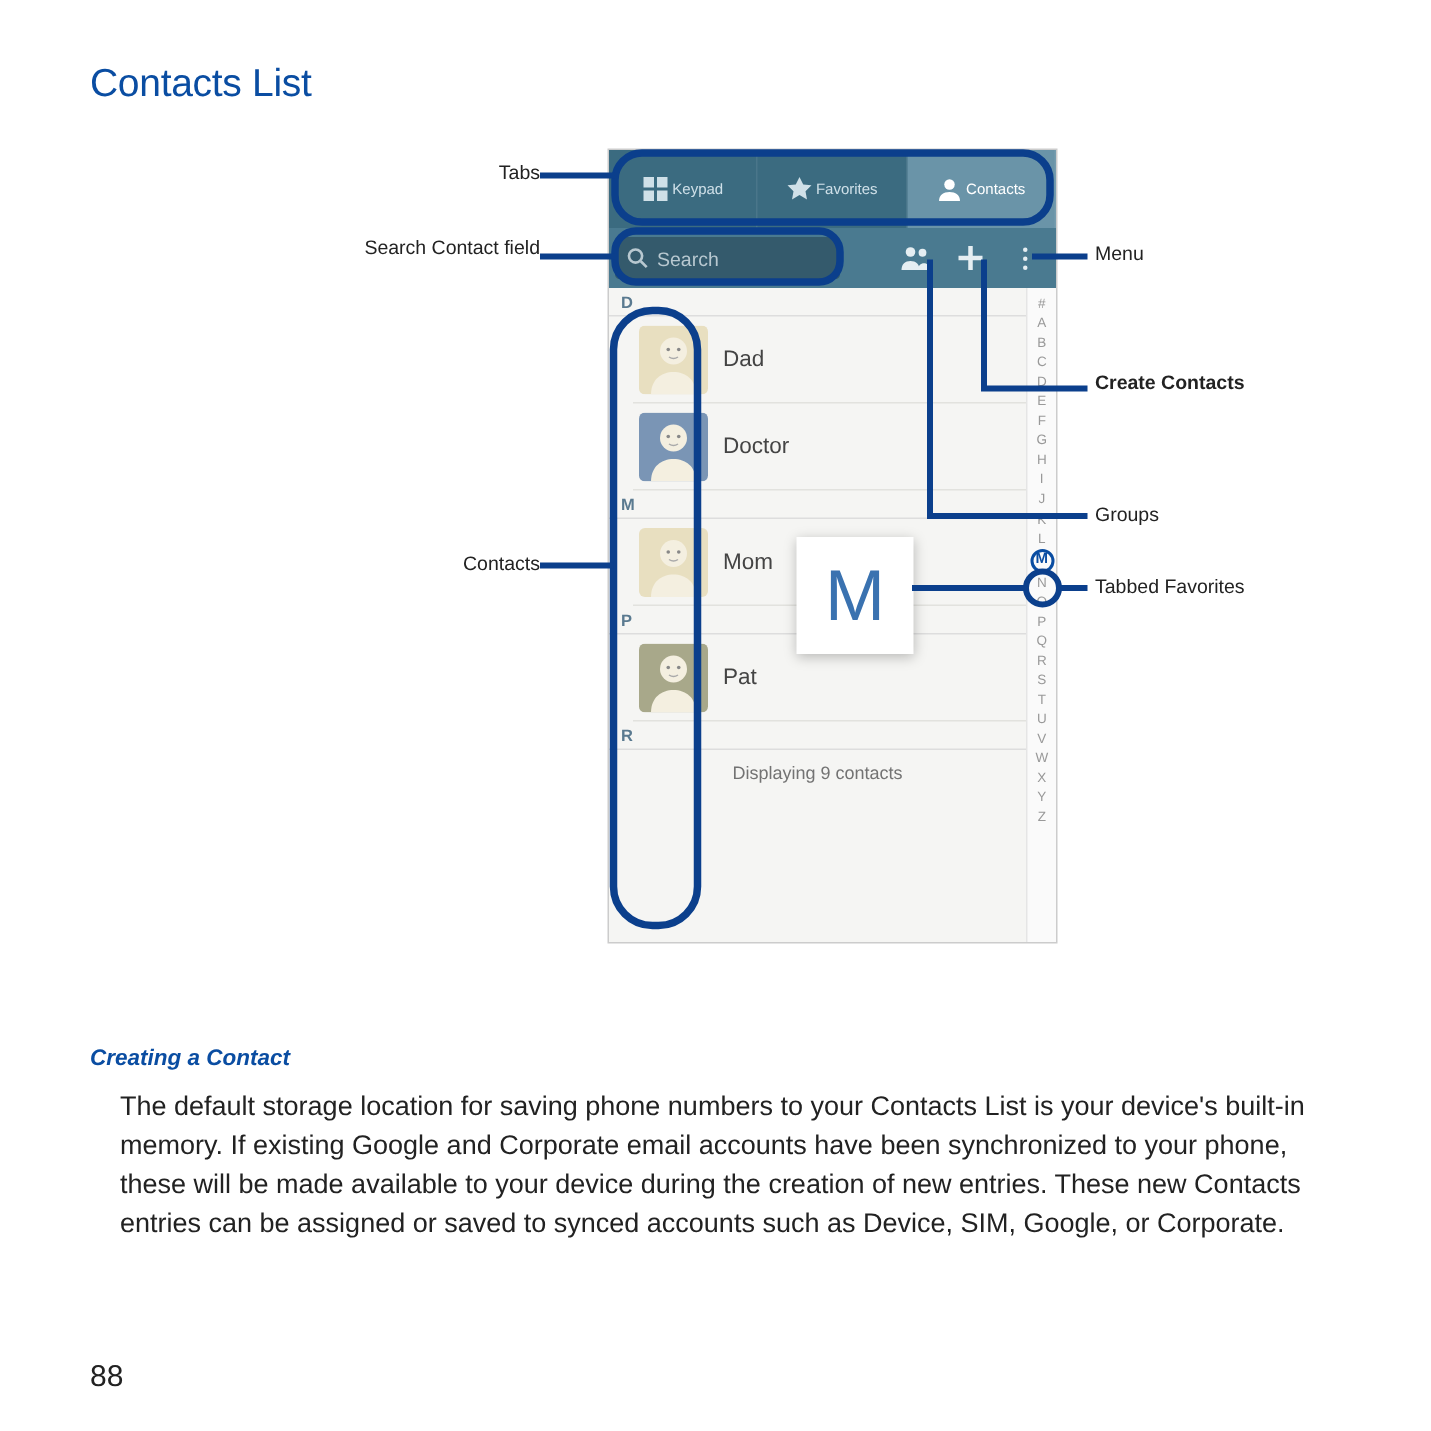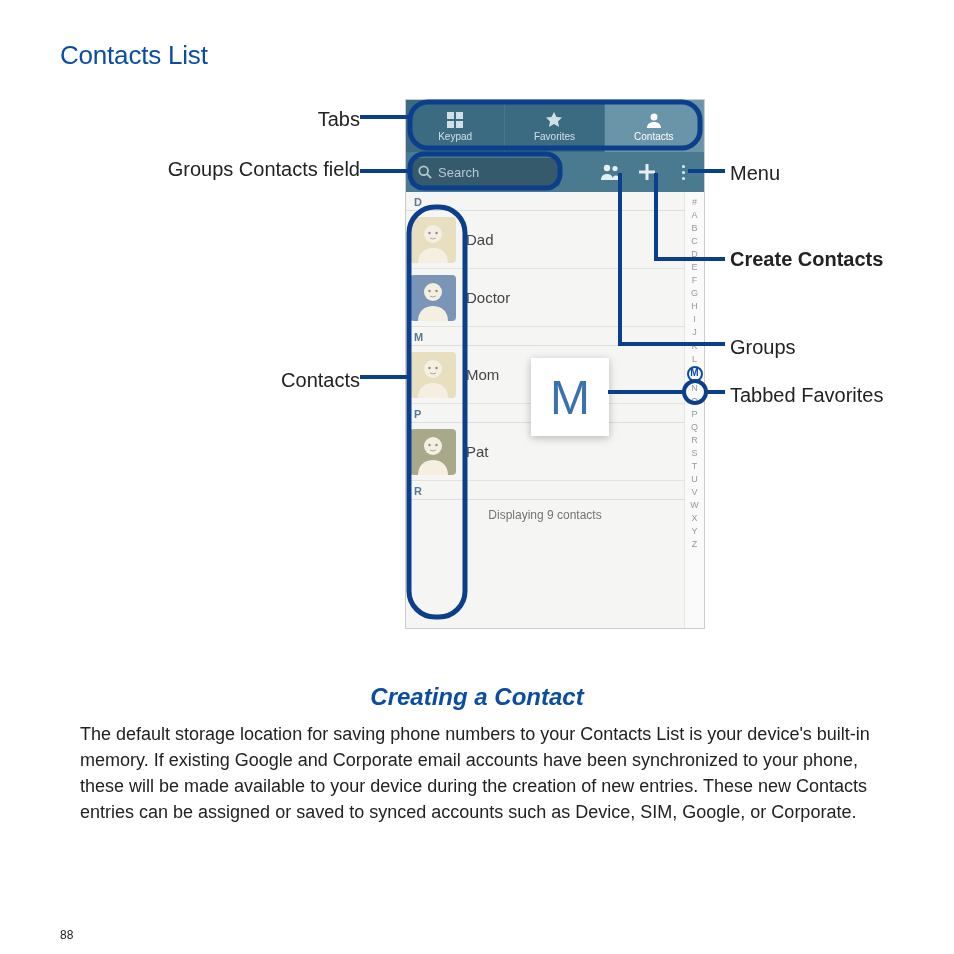--- a/index.html
+++ b/index.html
@@ -30,37 +30,36 @@
     font-weight: 400;
     font-size: 26px;
     color: var(--blue);
     margin: 0 0 28px 0;
     letter-spacing: -0.2px;
   }
   h2.subtitle {
     font-family: Arial, Helvetica, sans-serif;
     font-weight: 700;
     font-style: italic;
-    font-size: 24px;
+    font-size: 15px;
     color: var(--blue);
-    margin: 24px 0 10px 0;
-    text-align: center;
+    margin: 38px 0 10px 0;
   }
   p.body {
     font-size: 18px;
     line-height: 1.45;
     margin: 0 0 16px 0;
     text-indent: 0;
     padding-left: 20px;
   }
   .page-num {
     position: absolute;
-    bottom: 12px;
+    bottom: 24px;
     left: 60px;
-    font-size: 12px;
+    font-size: 20px;
   }
 
   
   .diagram {
     position: relative;
     height: 560px;
     width: 100%;
     margin-bottom: 10px;
   }
 
@@ -78,21 +77,21 @@
 
   
   .tabs {
     display: flex;
     height: 52px;
     background: var(--phone-teal);
   }
   .tab {
     flex: 1;
     display: flex;
-    flex-direction: column;
+    flex-direction: row;
     align-items: center;
     justify-content: center;
     font-size: 10px;
     color: #cfe0e8;
     gap: 2px;
     border-right: 1px solid rgba(255,255,255,0.08);
   }
   .tab:last-child {
     background: #6a94a8;
     color: #fff;
@@ -149,20 +148,21 @@
     color: #5a7a90;
     padding: 4px 8px 2px 8px;
     border-bottom: 1px solid #ddd;
   }
   .contact-row {
     display:flex;
     align-items:center;
     height:58px;
     border-bottom:1px solid #e2e2de;
     padding-left:4px;
+    margin-left:16px;
   }
   .avatar {
     width:46px;height:46px;border-radius:4px;
     display:flex;align-items:center;justify-content:center;
     margin-right:10px;
     position:relative;
     overflow:hidden;
   }
   .avatar svg { width:46px;height:46px; }
   .contact-name {
@@ -213,21 +213,21 @@
     box-shadow:0 2px 8px rgba(0,0,0,0.25);
     display:flex;align-items:center;justify-content:center;
     font-size:48px;
     color:#3a72b0;
     font-weight:400;
   }
 
   
   .callout-label {
     position:absolute;
-    font-size:20px;
+    font-size:13px;
     color:#222;
     white-space:nowrap;
     line-height:1.25;
   }
   .callout-label.right { text-align:center; }
   .callout-label.left  { text-align:right; }
 
   
   svg.overlay {
     position:absolute;
@@ -243,21 +243,21 @@
 </head>
 <body>
 
 <div class="page">
   <h1 class="title">Contacts List</h1>
 
   <div class="diagram">
 
     <div class="callout-label left" style="right:calc(100% - 300px); top:8px;">Tabs</div>
     <div class="callout-label left" style="right:calc(100% - 300px); top:58px;">
-      <span>Groups Contacts field</span>
+      <span>Search Contact field</span>
     </div>
     <div class="callout-label left" style="right:calc(100% - 300px); top:269px;">Contacts</div>
 
     <div class="callout-label right" style="left:670px; top:62px;">Menu</div>
     <div class="callout-label right" style="left:670px; top:148px;font-weight:bold;">Create Contacts</div>
     <div class="callout-label right" style="left:670px; top:236px;">Groups</div>
     <div class="callout-label right" style="left:670px; top:284px;">Tabbed Favorites</div>
 
     <div class="phone">
       <div class="tabs">

